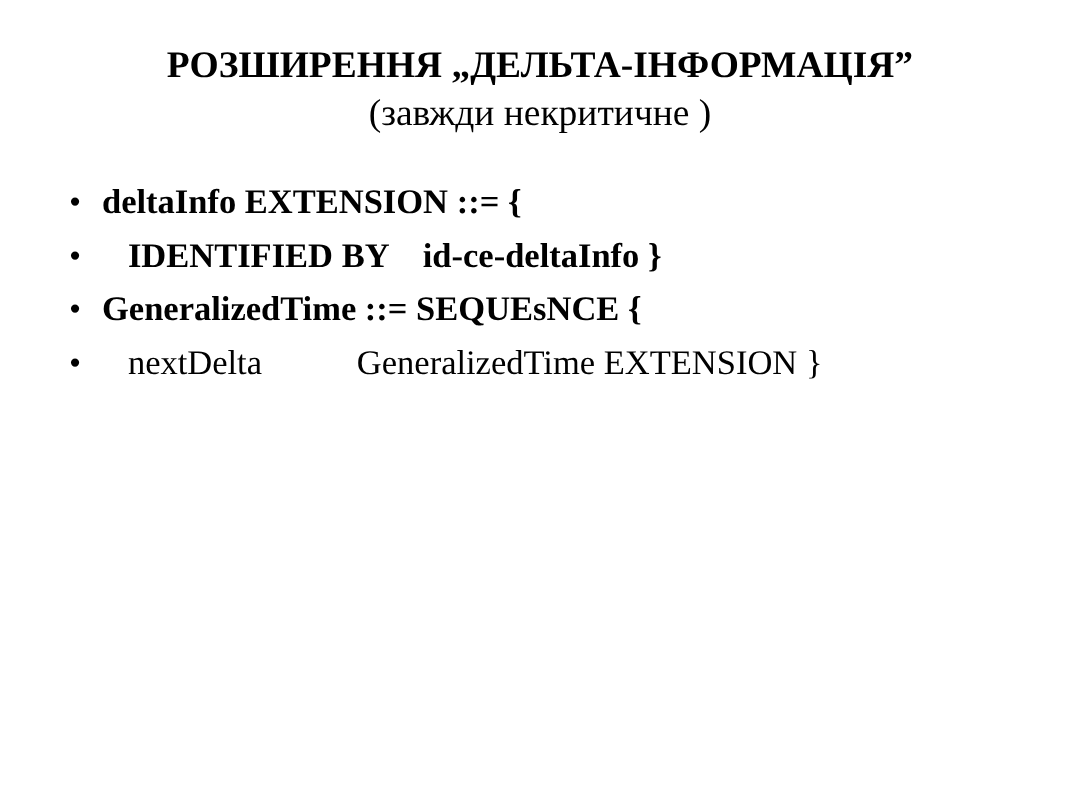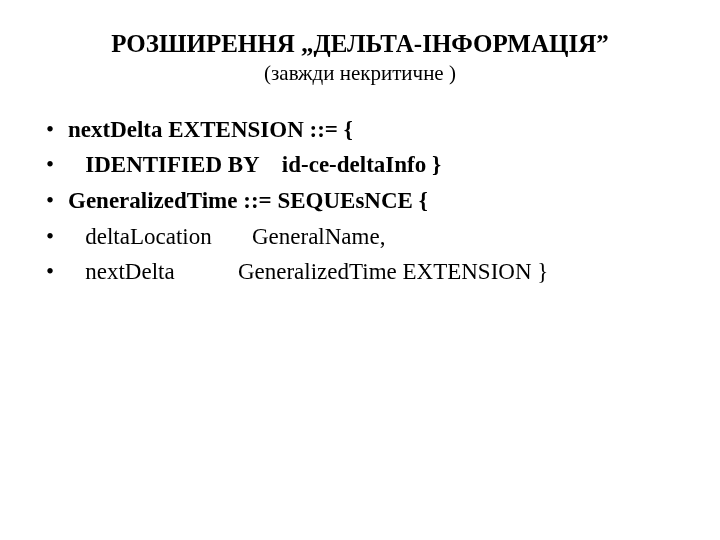--- a/index.html
+++ b/index.html
@@ -21,21 +21,21 @@
     text-align: center;
     margin-bottom: 24px;
   }
   .title-main {
     font-weight: bold;
     font-size: 25px;
     line-height: 1.25;
   }
   .title-sub {
     font-weight: normal;
-    font-size: 21px;
+    font-size: 25px;
     line-height: 1.35;
   }
   ul.body {
     list-style: none;
     margin: 0;
     padding: 0 0 0 4px;
   }
   ul.body > li {
     position: relative;
     padding-left: 24px;
@@ -55,19 +55,18 @@
 </style>
 </head>
 <body>
 
 <div class="slide">
   <div class="title-block">
     <div class="title-main">РОЗШИРЕННЯ „ДЕЛЬТА-ІНФОРМАЦІЯ”</div>
     <div class="title-sub">(завжди некритичне )</div>
   </div>
   <ul class="body">
-    <li><span class="bold">nextDelta EXTENSION ::= {</span></li>
+    <li><span class="bold">deltaInfo EXTENSION ::= {</span></li>
     <li><span class="bold">   IDENTIFIED BY    id-ce-deltaInfo }</span></li>
     <li><span class="bold">GeneralizedTime ::= SEQUEsNCE {</span></li>
-    <li><span>   deltaLocation       GeneralName,</span></li>
     <li><span>   nextDelta           GeneralizedTime EXTENSION }</span></li>
   </ul>
 </div>
 
 </body></html>

